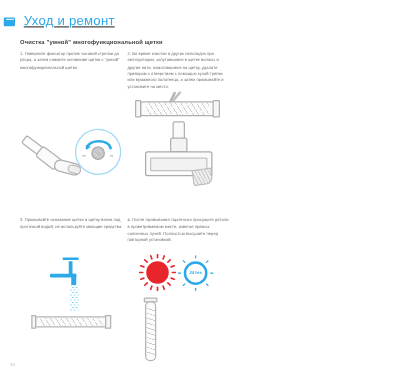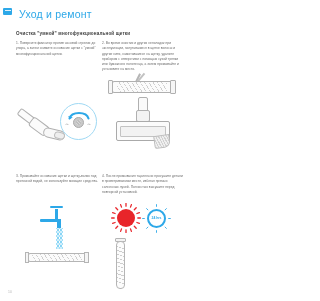--- a/index.html
+++ b/index.html
@@ -7,21 +7,21 @@
   body {
     background:#ffffff;
     font-family:"Liberation Sans", sans-serif;
     color:#4a4a4a;
     overflow:hidden;
     position:relative;
   }
   .page { position:relative; width:200px; height:301px; background:#fff; }
 
   
-  .header { position:absolute; left:0; top:8px; width:200px; height:18px; display:flex; align-items:flex-start; }
+  .header { position:absolute; left:0; top:8px; width:200px; height:18px; display:flex; align-items:center;text-decoration:underline; }
   .hdr-icon {
     width:9px; height:7px; margin-left:3px; margin-right:7px;
     background:#2da8e8; border-radius:1px; position:relative; flex:0 0 auto;
   }
   .hdr-icon::after {
     content:""; position:absolute; left:1.5px; top:1.5px; width:6px; height:1px;
     background:#ffffff; opacity:.85;
   }
   .hdr-title {
     font-size:10.5px; color:#2da8e8; letter-spacing:.2px; font-weight:400;

